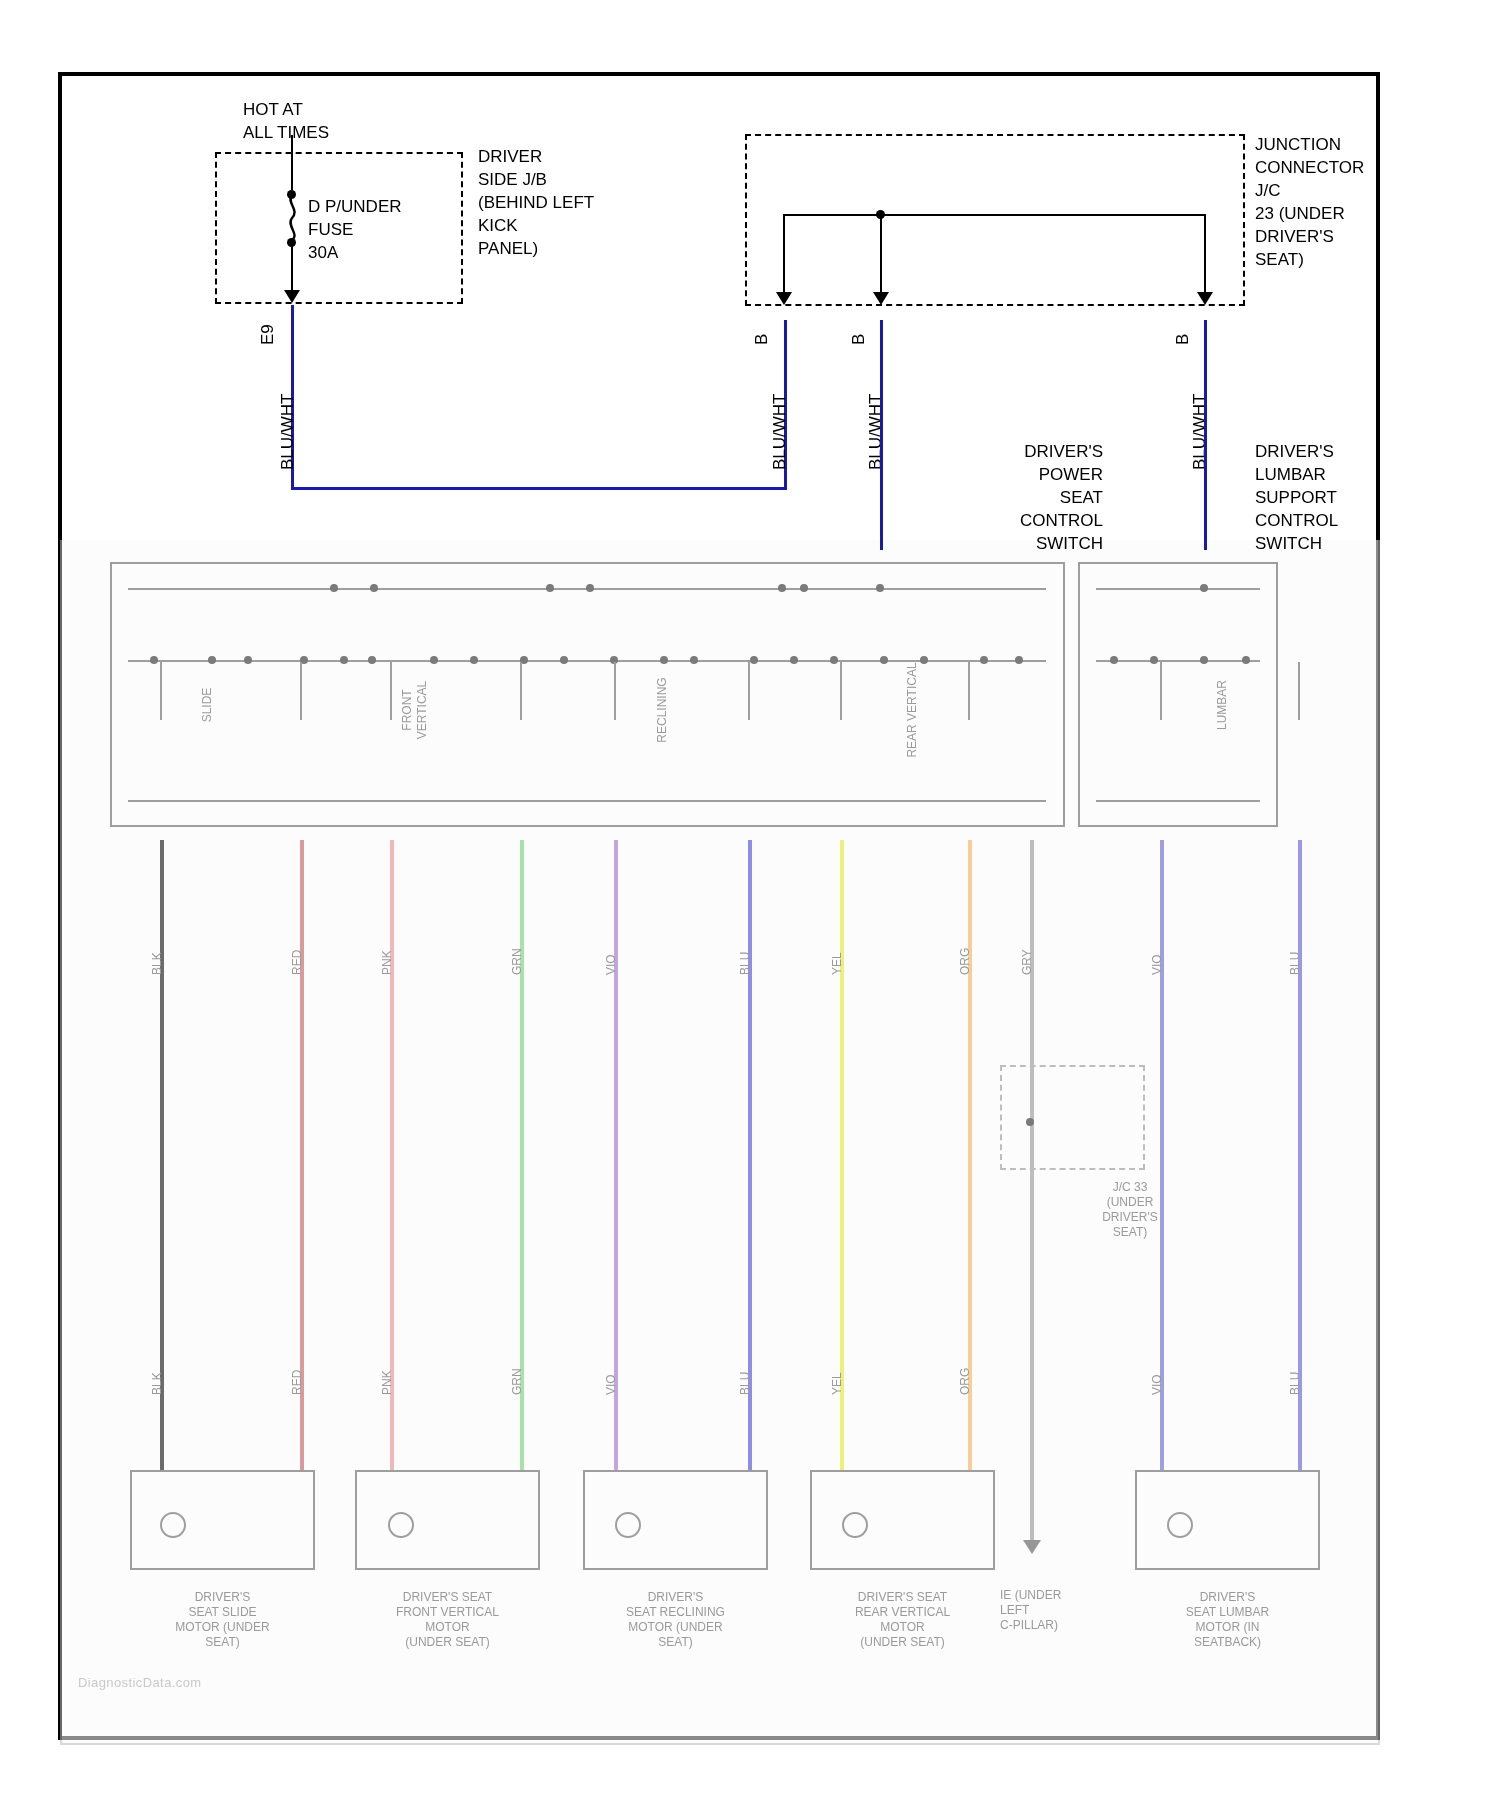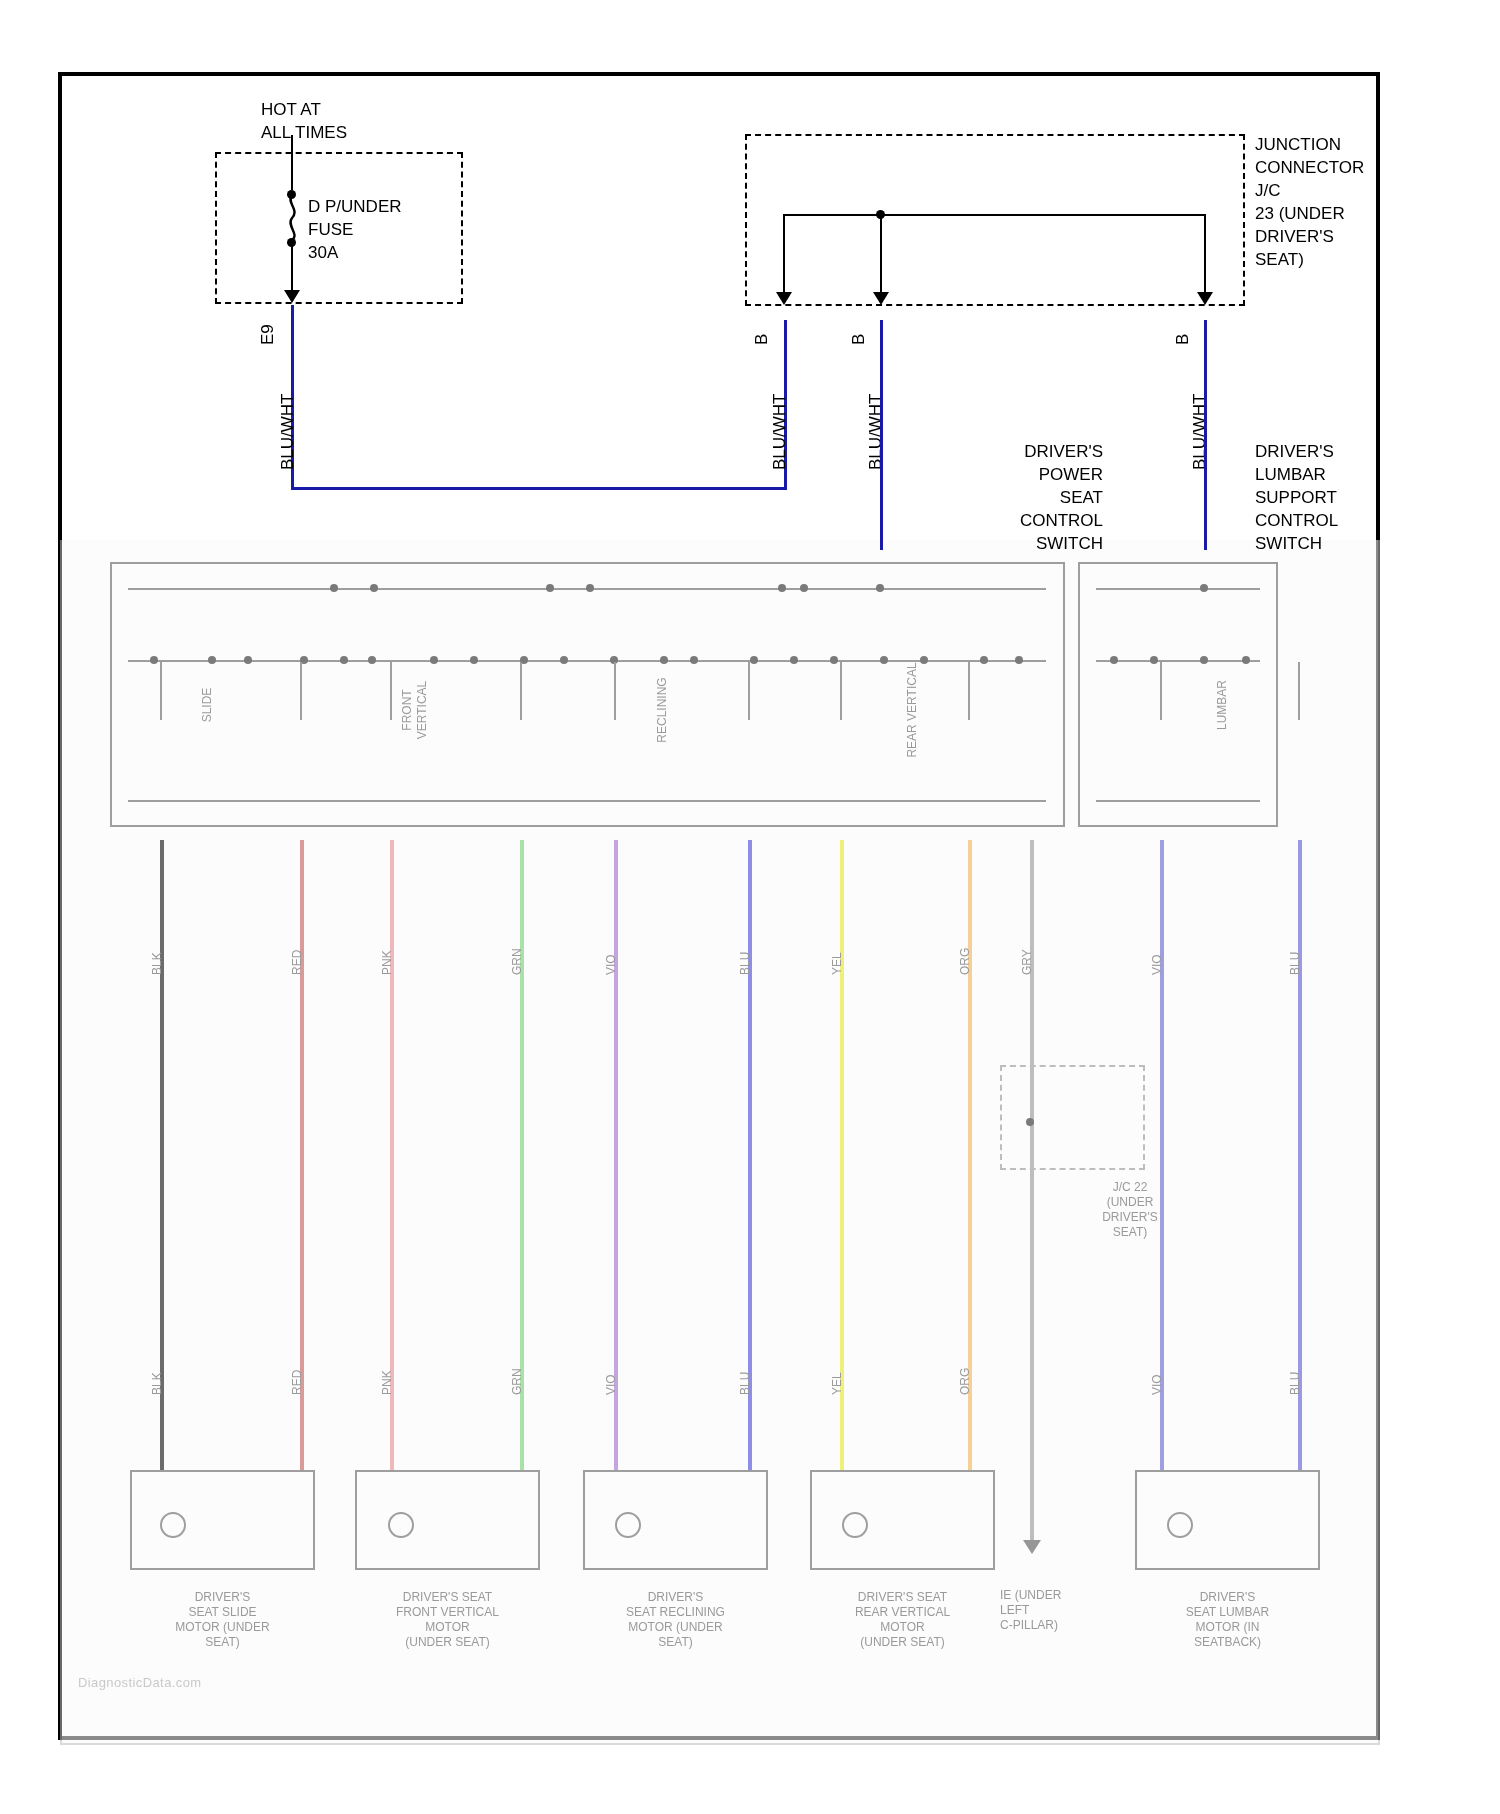--- a/index.html
+++ b/index.html
@@ -155,25 +155,30 @@
 </style>
 </head>
 <body>
 
 <div id="root">
 
   <div class="diagram-frame"></div>
 
   <div class="faded-panel"></div>
 
-  <div class="label" style="left:261px; top:98px;">HOT AT
+  <div class="label" style="left:243px; top:98px;">HOT AT
 ALL TIMES</div>
 
   <div class="dashbox" style="left:215px; top:152px; width:248px; height:152px;"></div>
 
+  <div class="label" style="left:478px; top:145px;">DRIVER
+SIDE J/B
+(BEHIND LEFT
+KICK
+PANEL)</div>
 
   <div class="blk blk-v" style="left:291px; top:135px; height:55px;"></div>
   <div class="dot" style="left:287px; top:190px;"></div>
 
   <div class="fuse" style="left:284px; top:196px;">
     <svg width="22" height="44" viewBox="0 0 22 44">
       <path d="M8 0 C 2 6, 16 14, 8 22 C 2 30, 16 38, 8 44" fill="none" stroke="#000" stroke-width="2.4"></path>
     </svg>
   </div>
   <div class="dot" style="left:287px; top:238px;"></div>
@@ -324,21 +329,21 @@
   <div class="vlabel faint" style="left:510px; top:1395px;">GRN</div>
   <div class="vlabel faint" style="left:604px; top:1395px;">VIO</div>
   <div class="vlabel faint" style="left:738px; top:1395px;">BLU</div>
   <div class="vlabel faint" style="left:830px; top:1395px;">YEL</div>
   <div class="vlabel faint" style="left:958px; top:1395px;">ORG</div>
   <div class="vlabel faint" style="left:1150px; top:1395px;">VIO</div>
   <div class="vlabel faint" style="left:1288px; top:1395px;">BLU</div>
 
   <div class="sw-box" style="left:1000px; top:1065px; width:145px; height:105px; border-style:dashed; border-color:#bdbdbd;"></div>
   <div class="gdot" style="left:1026px; top:1118px;"></div>
-  <div class="ftext" style="left:1075px; top:1180px; width:110px;">J/C 22
+  <div class="ftext" style="left:1075px; top:1180px; width:110px;">J/C 33
 (UNDER
 DRIVER'S
 SEAT)</div>
 
   <div class="motor-box" style="left:130px; top:1470px; width:185px; height:100px;"></div>
   <div class="motor-box" style="left:355px; top:1470px; width:185px; height:100px;"></div>
   <div class="motor-box" style="left:583px; top:1470px; width:185px; height:100px;"></div>
   <div class="motor-box" style="left:810px; top:1470px; width:185px; height:100px;"></div>
   <div class="motor-box" style="left:1135px; top:1470px; width:185px; height:100px;"></div>
 

